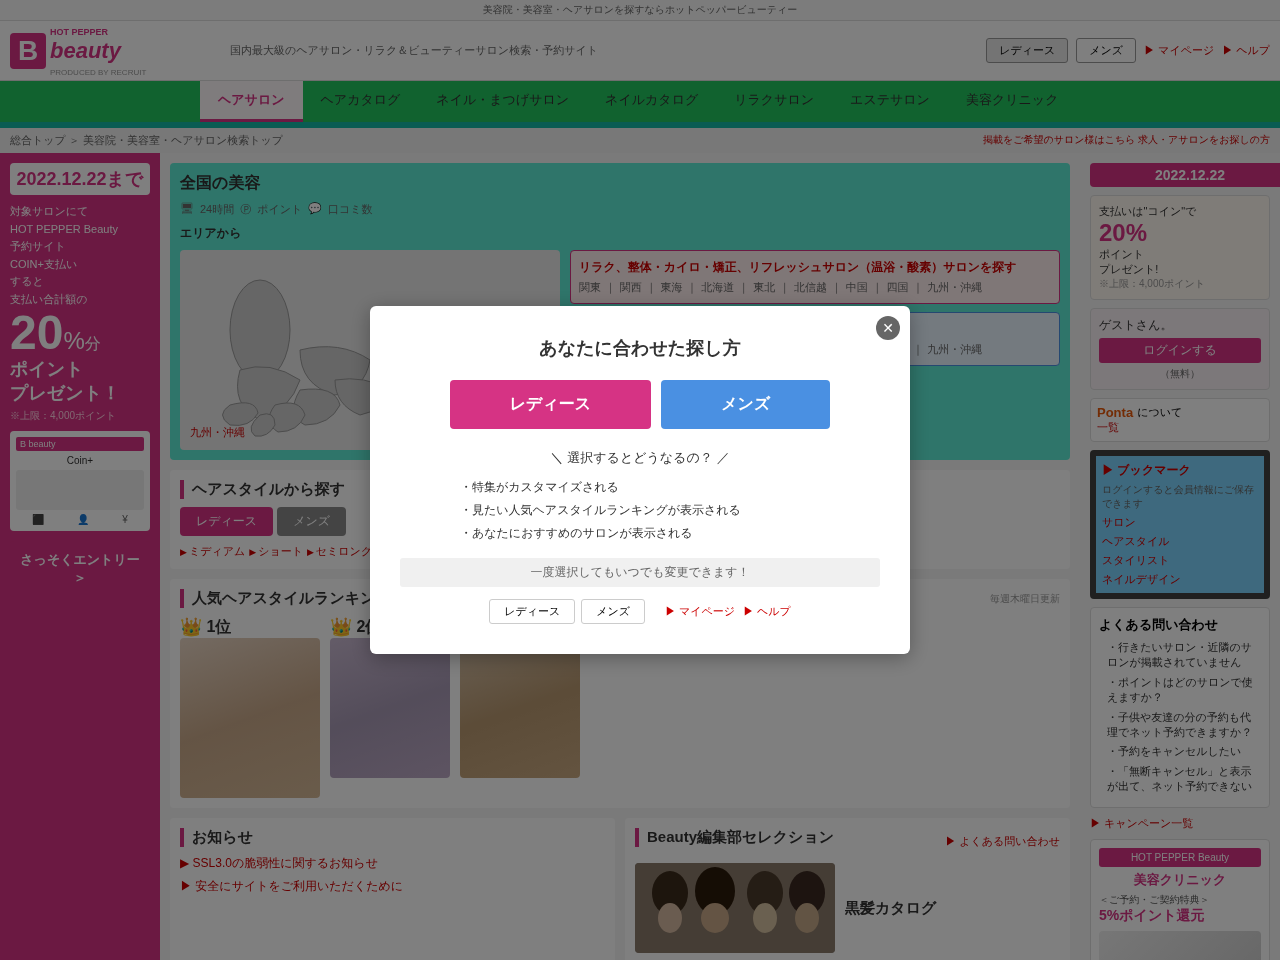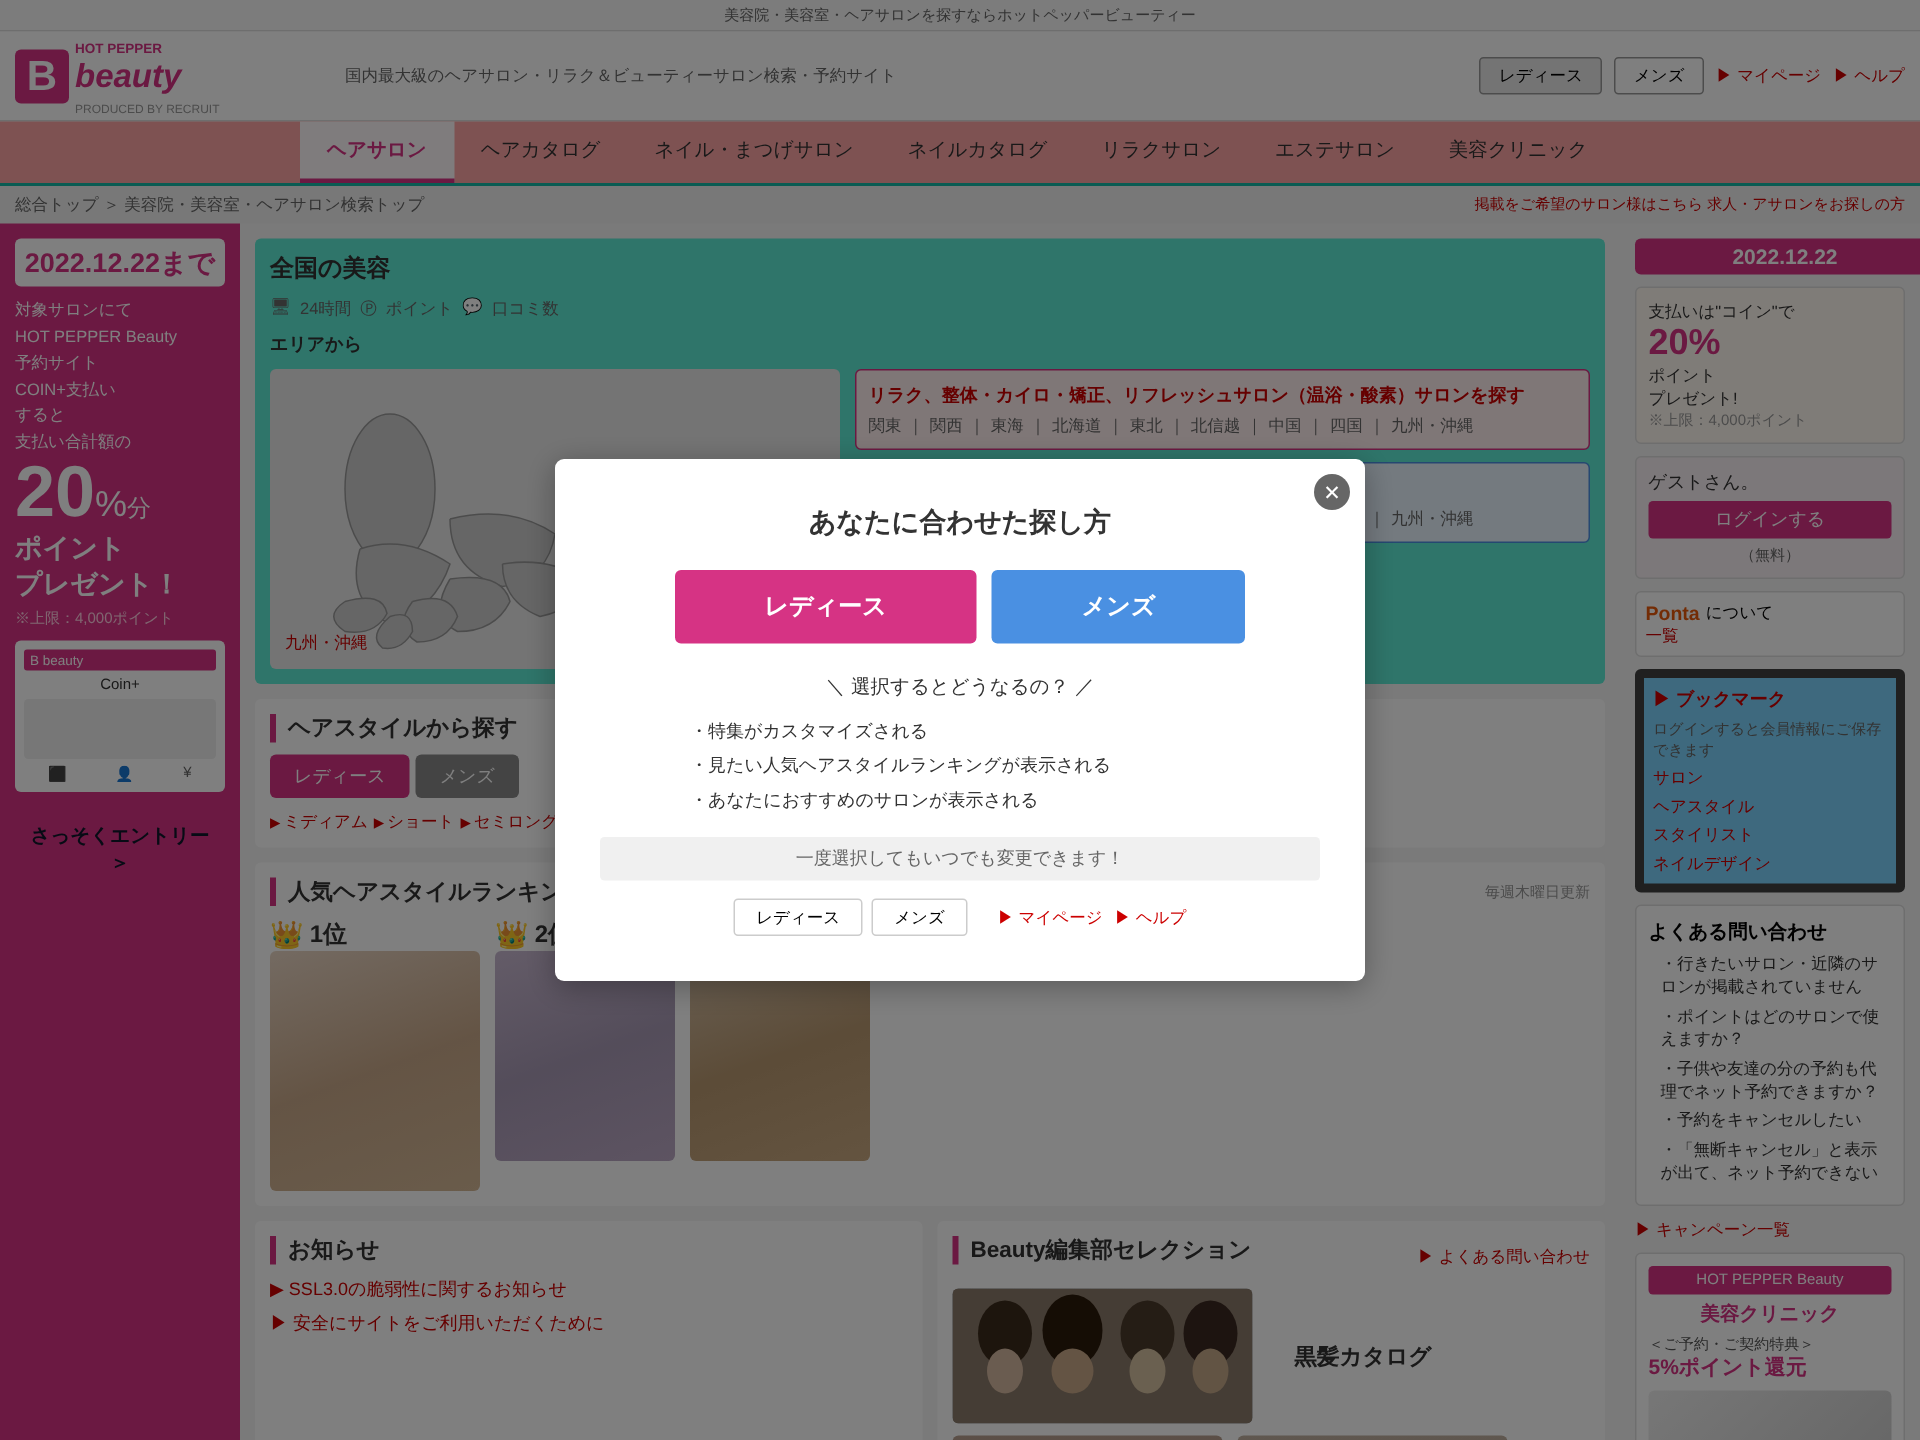--- a/index.html
+++ b/index.html
@@ -27,21 +27,21 @@
     
     .main-layout { display: flex; width: 1280px; margin: 0 auto; }
 
     
     .left-banner { width: 160px; min-width: 160px; background: #d63384; color: #fff; padding: 10px; font-size: 12px; flex-shrink: 0; }
     .left-banner .date-badge { background: #fff; color: #d63384; font-size: 18px; font-weight: bold; text-align: center; padding: 4px; border-radius: 4px; margin-bottom: 8px; }
     .left-banner .point-text { font-size: 11px; line-height: 1.6; }
     .left-banner .big-number { font-size: 48px; font-weight: bold; color: #fff; line-height: 1; }
     .left-banner .percent { font-size: 24px; }
     .app-promo { background: #f0f0f0; margin-top: 8px; padding: 8px; border-radius: 4px; }
-    .entry-btn { background: #d63384; color: #0f172a; text-align: center; padding: 10px; margin-top: 10px; cursor: pointer; border-radius: 4px; font-size: 13px; font-weight: bold; }
+    .entry-btn { background: #d63384; color: #ffffff; text-align: center; padding: 10px; margin-top: 10px; cursor: pointer; border-radius: 4px; font-size: 13px; font-weight: bold; }
 
     
     .center-content { flex: 1; padding: 10px; min-width: 0; }
 
     
     .right-sidebar { width: 200px; min-width: 200px; padding: 10px; flex-shrink: 0; }
 
     
     .search-section { background: #5eead4; padding: 10px; border-radius: 4px; margin-bottom: 10px; }
     .search-title { font-size: 16px; font-weight: bold; color: #333; margin-bottom: 8px; }
@@ -112,21 +112,21 @@
     .modal-features li { font-size: 12px; color: #333; margin-bottom: 6px; }
     .modal-features li::before { content: '・'; }
     .modal-note-box { background: #f0f0f0; text-align: center; padding: 6px; border-radius: 3px; font-size: 12px; color: #666; margin-bottom: 12px; }
     .modal-bottom { display: flex; justify-content: center; align-items: center; gap: 20px; }
     .modal-bottom-tabs { display: flex; gap: 6px; }
     .modal-bottom-tab { padding: 4px 14px; border: 1px solid #ccc; border-radius: 3px; cursor: pointer; font-size: 11px; }
     .modal-bottom-links { display: flex; gap: 8px; font-size: 11px; color: #c00; }
 
     
     .catalog-section { background: #fff; padding: 10px; border-radius: 4px; margin-bottom: 10px; }
-    .catalog-item { display: flex; gap: 28px; align-items: center; }
+    .catalog-item { display: flex; gap: 10px; align-items: center; }
     .catalog-img { width: 200px; height: 90px; background: linear-gradient(135deg, #888 0%, #bbb 50%, #999 100%); border-radius: 4px; flex-shrink: 0; display: flex; align-items: center; justify-content: center; overflow: hidden; }
     .catalog-title { font-size: 15px; font-weight: bold; color: #333; }
 
     
     .feature-imgs { display: flex; gap: 10px; margin-top: 8px; }
     .feature-img { width: 180px; height: 100px; background: linear-gradient(180deg, #ccc, #aaa); border-radius: 4px; }
 
     
     .map-shape { fill: #ccc; stroke: #999; stroke-width: 1; }
   </style>
@@ -176,21 +176,21 @@
   </div>
   <div class="header-tagline">国内最大級のヘアサロン・リラク＆ビューティーサロン検索・予約サイト</div>
   <div class="header-right">
     <button class="header-btn active">レディース</button>
     <button class="header-btn">メンズ</button>
     <span class="header-link">▶ マイページ</span>
     <span class="header-link">▶ ヘルプ</span>
   </div>
 </div>
 
-<div style="display:flex;background:#fca5a5;padding-left:200px;border-bottom:2px solid #14b8a6;">
+<div style="display:flex;background:#22c55e;padding-left:200px;border-bottom:6px solid #14b8a6;">
   <div class="nav-tab active">ヘアサロン</div>
   <div class="nav-tab">ヘアカタログ</div>
   <div class="nav-tab">ネイル・まつげサロン</div>
   <div class="nav-tab">ネイルカタログ</div>
   <div class="nav-tab">リラクサロン</div>
   <div class="nav-tab">エステサロン</div>
   <div class="nav-tab">美容クリニック</div>
 </div>
 
 <div class="breadcrumb-bar">

